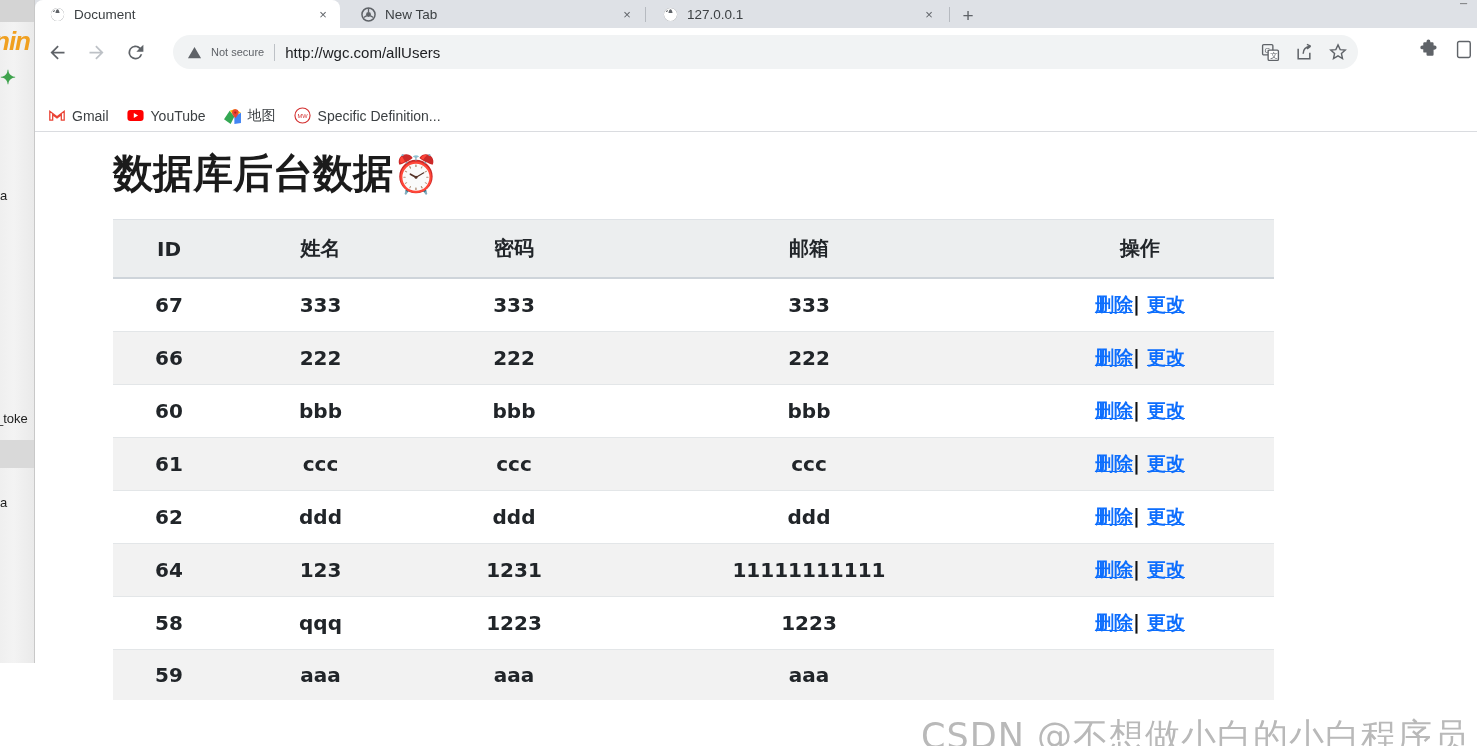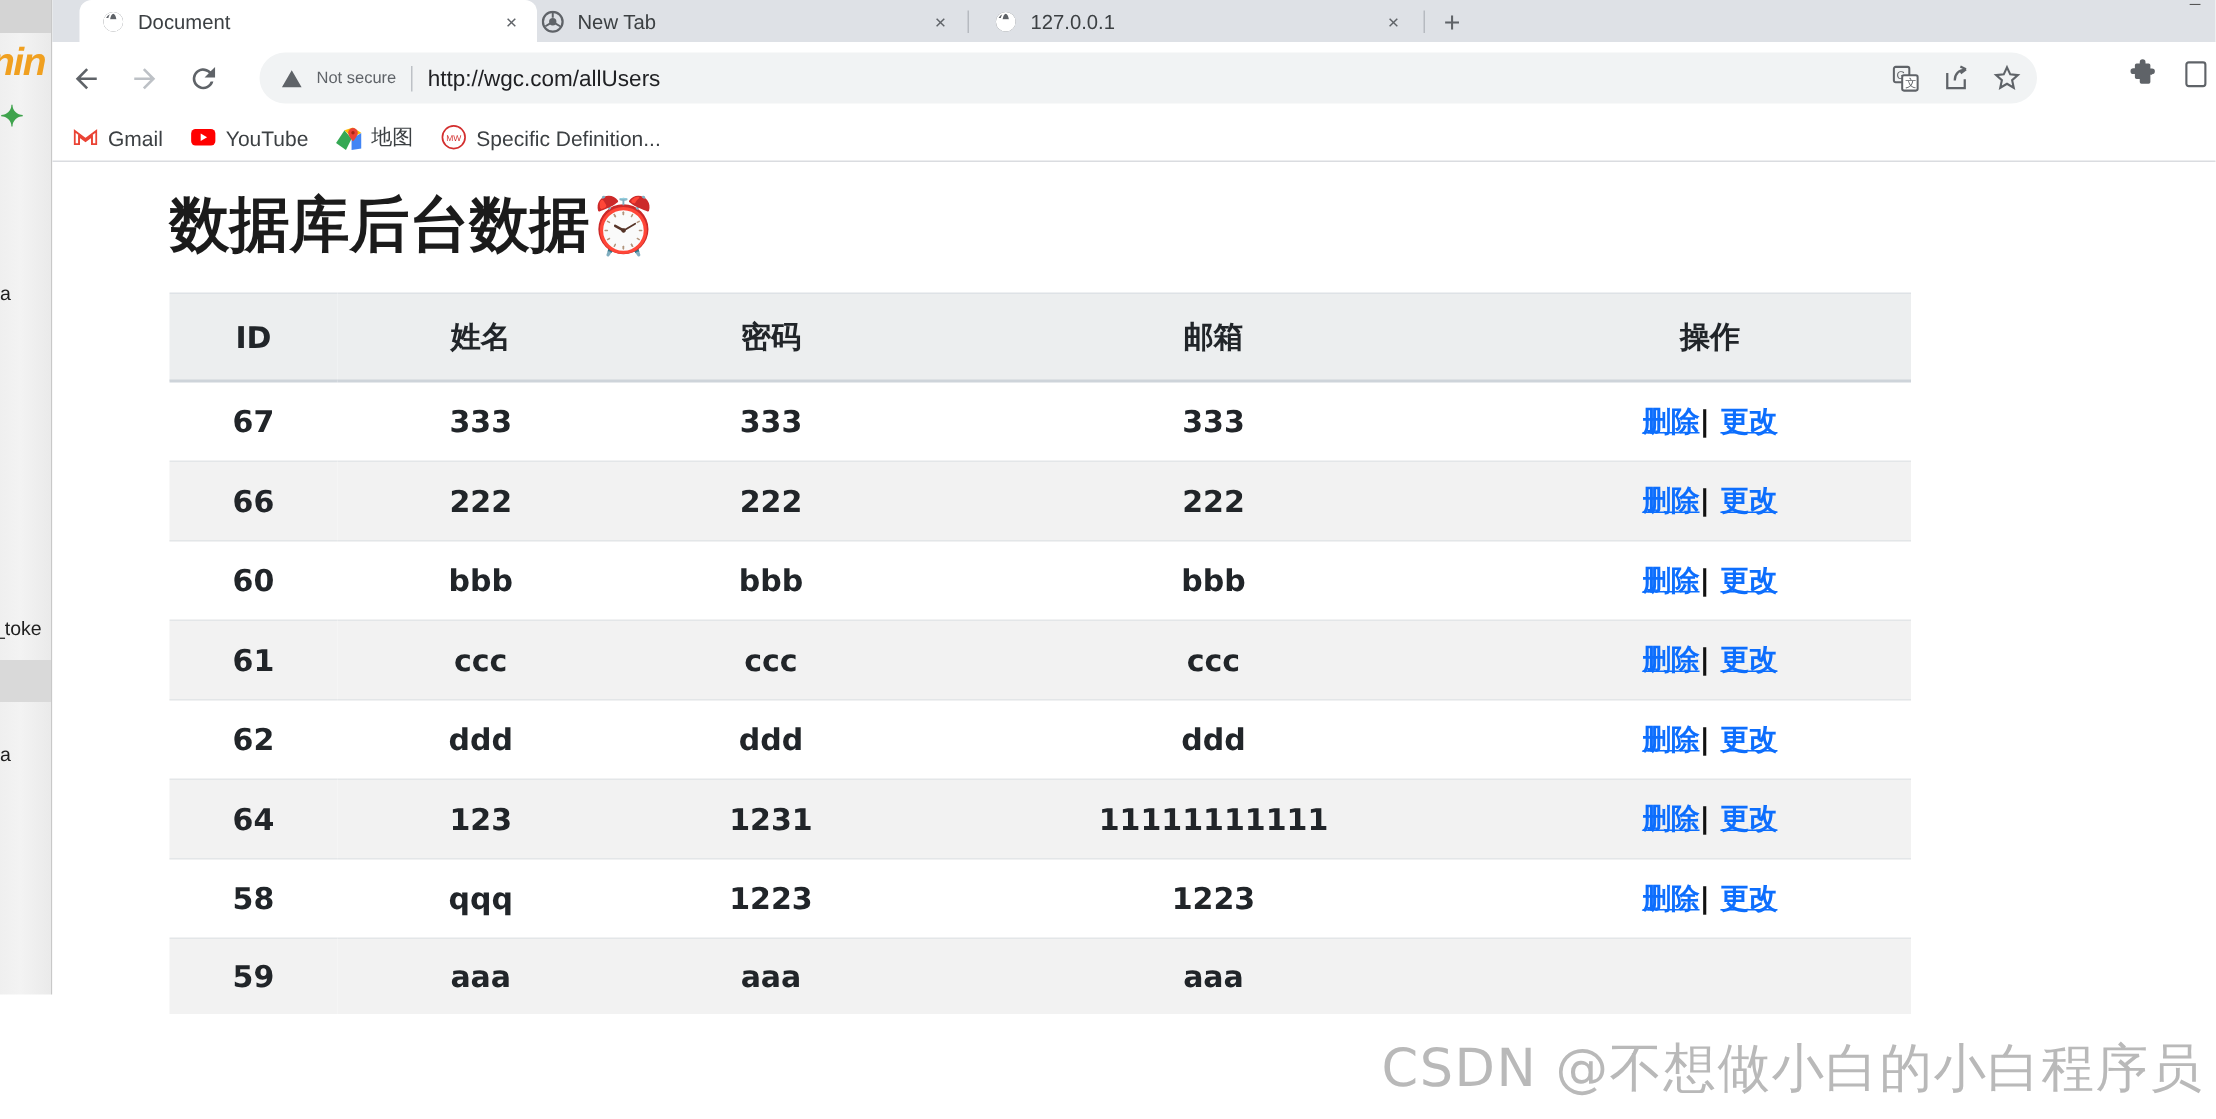--- a/index.html
+++ b/index.html
@@ -124,20 +124,21 @@
   #toolbar-right {
     position: absolute; right: 0px; top: 11px;
     display: flex; align-items: center; gap: 18px; padding-right: 2px;
   }
 
   
   #bookmarks {
     height: 32px; background: #ffffff;
     display: flex; align-items: center; padding-left: 13px;
     border-bottom: 1px solid #dadce0;
+    margin-top: 24px;
   }
   .bmk {
     display: flex; align-items: center; margin-right: 18px;
     cursor: pointer; white-space: nowrap;
   }
   .bmk .bmk-ico {
     width: 17px; height: 17px; margin-right: 7px; flex: 0 0 17px;
     display: flex; align-items: center; justify-content: center;
   }
   .bmk .bmk-label { font-size: 14px; color: #3c4043; }
@@ -201,21 +202,21 @@
   <div class="bg-frag f1">a</div>
   <div class="bg-strip"></div>
   <div class="bg-frag f2">_toke</div>
   <div class="bg-frag f3">a</div>
 </div>
 
 <div id="browser">
 
   <div id="tabstrip">
 
-    <div class="tab active" style="left:18px; width:305px;">
+    <div class="tab active" style="left:0; width:305px;">
       <span class="favicon">
         <svg width="15" height="15" viewBox="0 0 16 16">
             <circle cx="8" cy="8" r="7" fill="#5f6368"></circle>
             <path d="M8 1a7 7 0 000 14 7 7 0 000-14zm0 1.3c.9 0 1.9 1.6 2.2 4H5.8c.3-2.4 1.3-4 2.2-4zM4.5 5.3H2.9A5.8 5.8 0 015.6 2.6a9.4 9.4 0 00-1.1 2.7z" fill="#fff"></path>
             <path d="M2.4 6.6h2a14 14 0 000 2.8h-2a5.8 5.8 0 010-2.8zM5.8 9.4a13 13 0 010-2.8h4.4a13 13 0 010 2.8z" fill="#fff"></path>
           </svg>
       </span>
       <span class="tab-title">Document</span>
       <span class="tab-close">×</span>
     </div>

